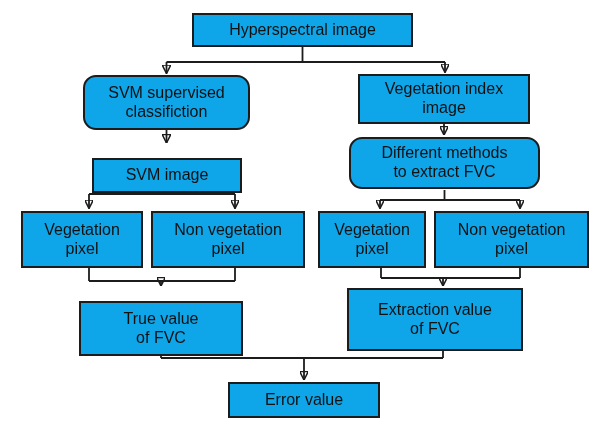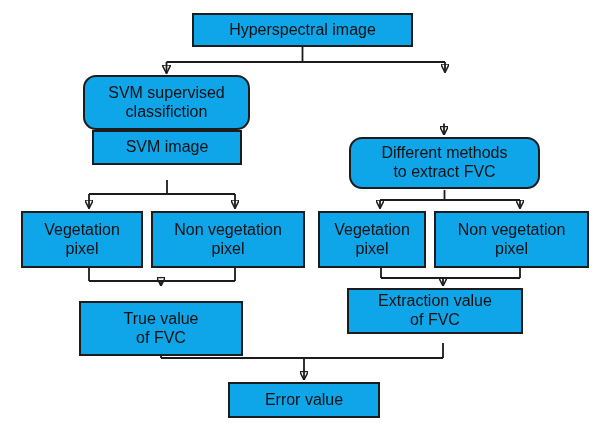--- a/index.html
+++ b/index.html
@@ -80,39 +80,41 @@
       <path marker-end="url(#arrow)" d="M443 278 V286"></path>
       <path marker-end="url(#arrow)" d="M304 358 V380"></path>
     </g>
   </svg>
 
   <div class="node" style="left:192px; top:13px; width:221px; height:34px;">Hyperspectral image</div>
 
   <div class="node rounded" style="left:83px; top:75px; width:167px; height:55px;">SVM supervised
 classifiction</div>
 
+  <div class="node" style="left:358px; top:74px; width:172px; height:50px;">Vegetation index
+image</div>
 
-  <div class="node" style="left:92px; top:130px; width:150px; height:35px;">SVM image</div>
+  <div class="node" style="left:92px; top:158px; width:150px; height:35px;">SVM image</div>
 
   <div class="node rounded" style="left:349px; top:137px; width:191px; height:52px;">Different methods
 to extract FVC</div>
 
   <div class="node" style="left:21px; top:211px; width:122px; height:57px;">Vegetation
 pixel</div>
 
   <div class="node" style="left:151px; top:211px; width:154px; height:57px;">Non vegetation
 pixel</div>
 
   <div class="node" style="left:318px; top:211px; width:108px; height:57px;">Vegetation
 pixel</div>
 
   <div class="node" style="left:434px; top:211px; width:155px; height:57px;">Non vegetation
 pixel</div>
 
   <div class="node" style="left:79px; top:288px; width:164px; height:55px;margin-top:13px;">True value
 of FVC</div>
 
-  <div class="node" style="left:347px; top:288px; width:176px; height:46px;">Extraction value
+  <div class="node" style="left:347px; top:288px; width:176px; height:63px;">Extraction value
 of FVC</div>
 
   <div class="node" style="left:228px; top:382px; width:152px; height:36px;">Error value</div>
 
 </div>
 
 </body></html>

